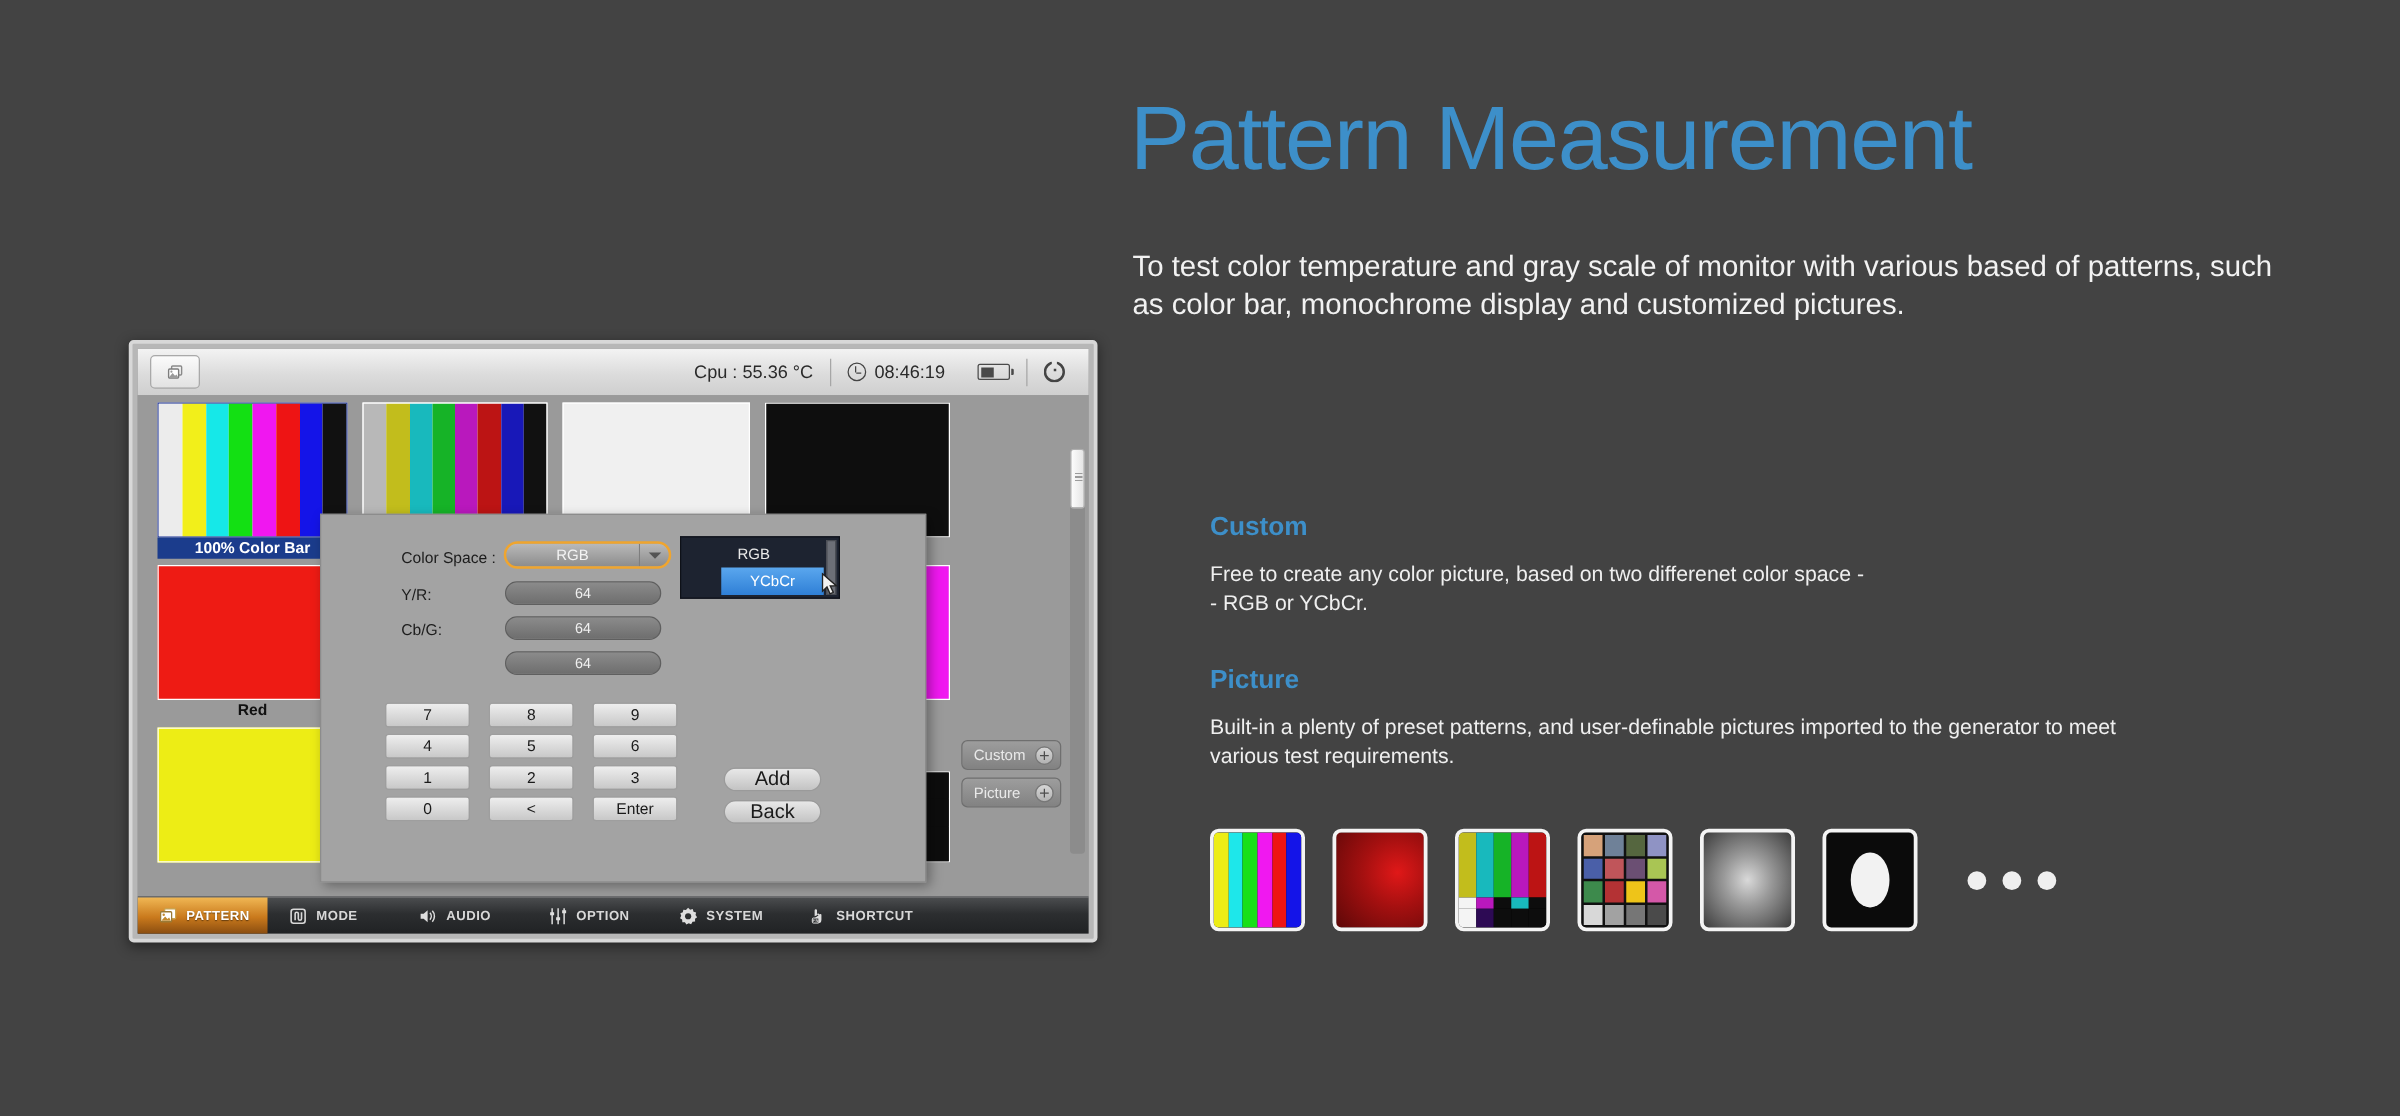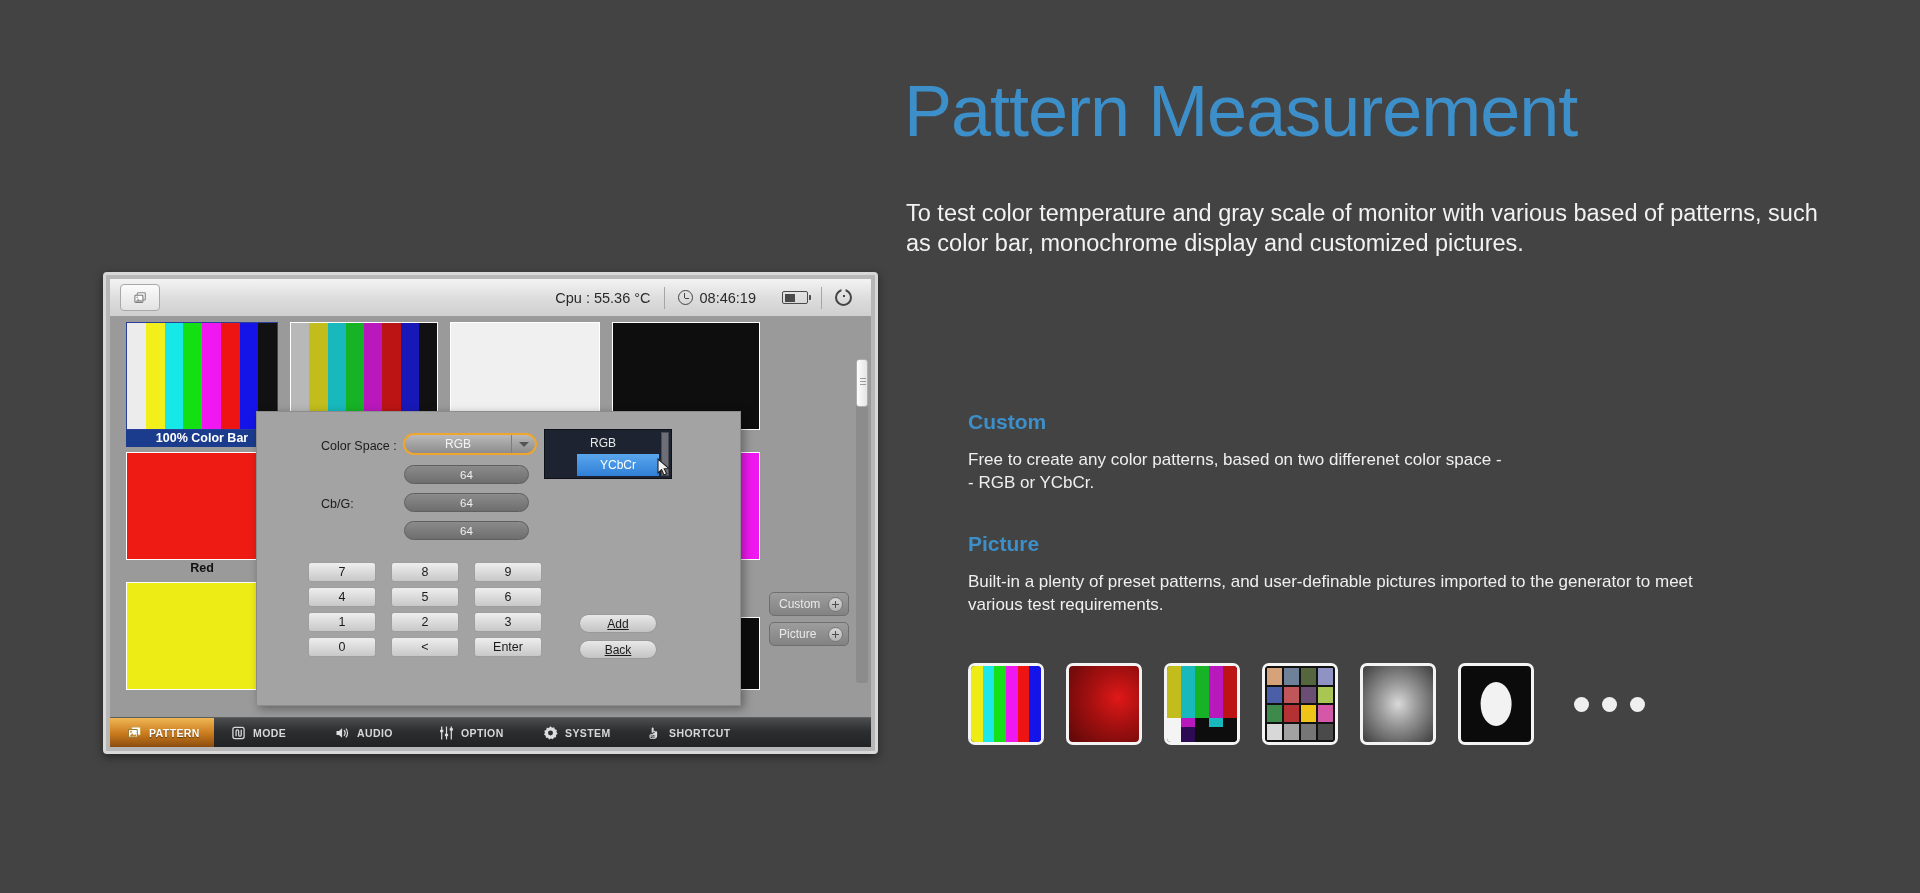--- a/index.html
+++ b/index.html
@@ -116,21 +116,21 @@
   #cursor svg { position:absolute; left:0; top:0; }
 
   .key {
     position:absolute; width:68px; height:20px; border-radius:3px;
     background:linear-gradient(#eeeeee,#c8c8c8); border:1px solid #9e9e9e;
     font-size:12.5px; color:#1a1a1a; display:flex; align-items:center; justify-content:center;
   }
   .obtn {
     position:absolute; width:78px; height:19px; border-radius:10px;
     background:linear-gradient(#e8e8e8,#c3c3c3); border:1px solid #9a9a9a;
-    font-size:12px; color:#1a1a1a; display:flex; align-items:center; justify-content:center;text-decoration:underline;
+    font-size:16px; color:#1a1a1a; display:flex; align-items:center; justify-content:center;
   }
 
   
   #botnav {
     position:absolute; left:0; right:0; bottom:0; height:30px;
     background:linear-gradient(#4b4d4f,#2c2e30 45%,#202224);
     border-top:1px solid #5c5e60; display:flex; align-items:center;
   }
   #botnav .nav {
     width:104px; height:100%; display:flex; align-items:center; gap:6px;
@@ -326,20 +326,23 @@
           <div class="opt hi">YCbCr</div>
         </div>
         <div class="msb"></div>
       </div>
       <div id="cursor">
         <svg width="16" height="20" viewBox="0 0 16 20">
               <path d="M1 1 L1 15 L4.6 11.6 L7 17 L9.6 15.8 L7.2 10.8 L12 10.6 Z" fill="#f2f2f2" stroke="#222" stroke-width="1.1"></path>
             </svg>
       </div>
 
+      <div class="row" style="top:51px;">
+        <span class="lbl">Y/R:</span>
+      </div>
       <div class="fieldpill" style="top:53px;">
         <span>64</span>
       </div>
 
       <div class="row" style="top:79px;padding-left:44px;">
         <span class="lbl">Cb/G:</span>
       </div>
       <div class="fieldpill" style="top:81px;">
         <span>64</span>
       </div>
@@ -423,21 +426,21 @@
  </div>
 </div>
 
 <div id="right">
 
   <h1 id="title">Pattern Measurement</h1>
   <p id="subtitle">To test color temperature and gray scale of monitor with various based of patterns, such as color bar, monochrome display and customized pictures.</p>
 
 
   <h3 class="sub-h" style="top:410px;">Custom</h3>
-  <p class="sub-p" style="top:448px;white-space:pre-line;">Free to create any color patterns, based on two differenet color space -
+  <p class="sub-p" style="top:448px;white-space:pre-line;">Free to create any color picture, based on two differenet color space -
 - RGB or YCbCr.</p>
 
   <h3 class="sub-h" style="top:532px;">Picture</h3>
   <p class="sub-p" style="top:570px;">Built-in a plenty of preset patterns, and user-definable pictures imported to the generator to meet various test requirements.</p>
 
   <div id="thumbs">
 
     <div class="thumb">
       <div class="cbar">
           <span style="background:#eded15"></span>

